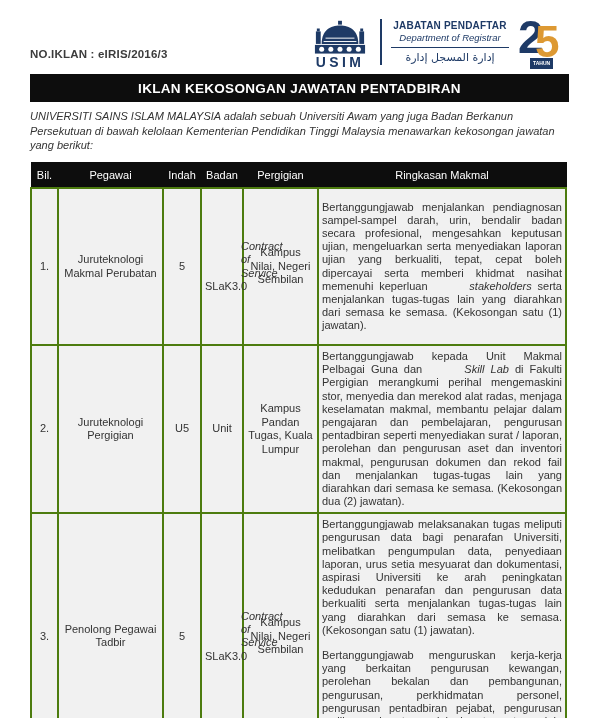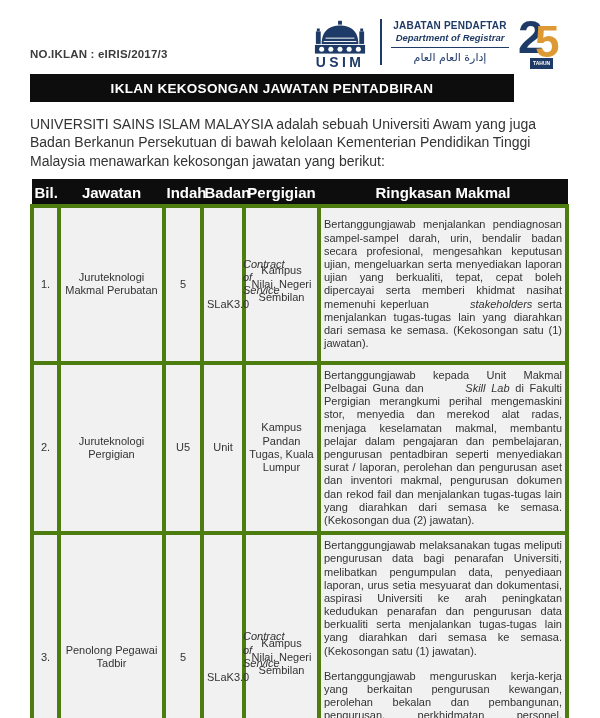--- a/index.html
+++ b/index.html
@@ -13,64 +13,64 @@
   .page { width: 600px; height: 718px; padding: 8px 30px 0 30px; position: relative; }
 
   
   .topbar { display: flex; justify-content: space-between; align-items: flex-end; height: 62px; }
   .ad-number { font-size: 11.5px; font-weight: bold; color: #3c3c3c; padding-bottom: 10px; letter-spacing: .2px; }
   .logo-group { display: flex; align-items: center; gap: 9px; padding-right: 2px; }
   .emblem { width: 62px; height: 54px; display: block; }
   .v-divider { width: 2px; height: 46px; background: #1e3a66; }
   .dept-block { display: flex; flex-direction: column; align-items: center; min-width: 118px; }
   .dept-ms { font-size: 10px; font-weight: bold; color: #1e3a66; letter-spacing: .2px; }
-  .dept-en { font-size: 9.5px; font-weight: bold; font-style: italic; color: #1e3a66; margin-top: 1px; }
+  .dept-en { font-size: 9.5px; font-weight: normal; font-style: italic; color: #1e3a66; margin-top: 1px; }
   .dept-rule { width: 118px; height: 1.5px; background: #1e3a66; margin: 4px 0 3px 0; }
   .dept-ar { font-size: 11px; color: #1e3a66; direction: rtl; font-family: "DejaVu Sans", sans-serif; }
   .anniv { position: relative; width: 50px; height: 56px; }
   .anniv .d2 { position: absolute; left: 0; top: 0; font-size: 46px; font-weight: bold; color: #1e3a66; line-height: 1; letter-spacing: -4px; }
   .anniv .d5 { position: absolute; left: 17px; top: 6px; font-size: 44px; font-weight: bold; color: #dd9933; line-height: 1; }
   .anniv .tahun { position: absolute; left: 12px; bottom: 1px; background: #1e3a66; color: #ffffff; font-size: 5px; font-weight: bold; padding: 2px 3px 3px 3px; line-height: 1.3; text-align: center; }
 
   
   .banner {
-    margin-top: 4px; width: 484px; height: 28px; background: #0d0d0d;
+    margin-top: 4px; width: 539px; height: 28px; background: #0d0d0d;
     color: #ffffff; font-weight: bold; font-size: 13.5px; letter-spacing: .3px;
     display: flex; align-items: center; justify-content: center;
   }
 
   
-  .intro { margin-top: 13px; width: 545px; font-size: 14px; line-height: 1.32; color: #333333; }
+  .intro { margin-top: 7px; width: 545px; font-size: 11px; line-height: 1.32; color: #333333; font-style: italic; }
 
   
   table.vacancies { margin-top: 9px; width: 535px; border-collapse: collapse; table-layout: fixed; }
   table.vacancies th {
-    background: #0d0d0d; color: #ffffff; font-size: 15px; font-weight: bold;
+    background: #0d0d0d; color: #ffffff; font-size: 11px; font-weight: normal;
     border: 1px solid #0d0d0d; height: 26px; text-align: center; padding: 2px;
   }
   table.vacancies td {
-    background: #f1f1f1; border: 4px solid #4d7c0f; font-size: 11px;
+    background: #f1f1f1; border: 2px solid #4d7c0f; font-size: 11px;
     vertical-align: middle; text-align: center; padding: 4px 3px; line-height: 1.22; color: #333333;
   }
   col.c-bil { width: 27px; } col.c-jaw { width: 105px; } col.c-gred { width: 38px; }
   col.c-taraf { width: 42px; } col.c-pen { width: 75px; } col.c-ring { width: 248px; }
   tr.r-std td { height: 157px; }
   tr.r-tall td { height: 224px; }
   td.tugas { text-align: justify; padding: 8px 8px; }
   td.tugas p { text-align: justify; line-height: 1.2; }
   td.tugas p + p { margin-top: 12px; }
   .itl { font-style: italic; margin-left: 36px; }
 </style>
 </head>
 <body>
 
 <div class="page">
 
   <div class="topbar">
-    <div class="ad-number">NO.IKLAN : eIRIS/2017/3</div>
+    <div class="ad-number">NO.IKLAN : eIRIS/2016/3</div>
 
     <div class="logo-group">
 
       <svg class="emblem" viewBox="0 0 64 56" aria-hidden="true">
         <rect x="7" y="17" width="5" height="13" fill="#1e3a66"></rect>
         <rect x="52" y="17" width="5" height="13" fill="#1e3a66"></rect>
         <rect x="8" y="14" width="3" height="3" fill="#1e3a66"></rect>
         <rect x="53" y="14" width="3" height="3" fill="#1e3a66"></rect>
         <path d="M13 30 C13 16 22 11 32 11 C42 11 51 16 51 30 Z" fill="#1e3a66"></path>
         <rect x="30" y="6" width="4" height="4" fill="#1e3a66"></rect>
@@ -84,21 +84,21 @@
         <circle cx="51" cy="35.5" r="2.6" fill="#ffffff"></circle>
         <text x="32" y="54" text-anchor="middle" font-family="Liberation Sans, sans-serif" font-size="14.5" font-weight="bold" letter-spacing="3.5" fill="#1e3a66">USIM</text>
       </svg>
 
       <div class="v-divider"></div>
 
       <div class="dept-block">
         <div class="dept-ms">JABATAN PENDAFTAR</div>
         <div class="dept-en">Department of Registrar</div>
         <div class="dept-rule"></div>
-        <div class="dept-ar">إدارة العام العام</div>
+        <div class="dept-ar">إدارة المسجل إدارة</div>
       </div>
 
       <div class="anniv">
         <span class="d2">2</span>
         <span class="d5">5</span>
         <span class="tahun">TAHUN</span>
       </div>
     </div>
   </div>
 
@@ -111,21 +111,21 @@
       <col class="c-bil">
         <col class="c-jaw">
         <col class="c-gred">
         <col class="c-taraf">
         <col class="c-pen">
         <col class="c-ring">
     </colgroup>
     <thead>
       <tr>
         <th>Bil.</th>
-        <th>Jawatan</th>
+        <th>Pegawai</th>
         <th>Indah</th>
         <th>Badan</th>
         <th>Pergigian</th>
         <th>Ringkasan Makmal</th>
       </tr>
     </thead>
     <tbody>
 
       <tr class="r-std">
         <td>1.</td>

